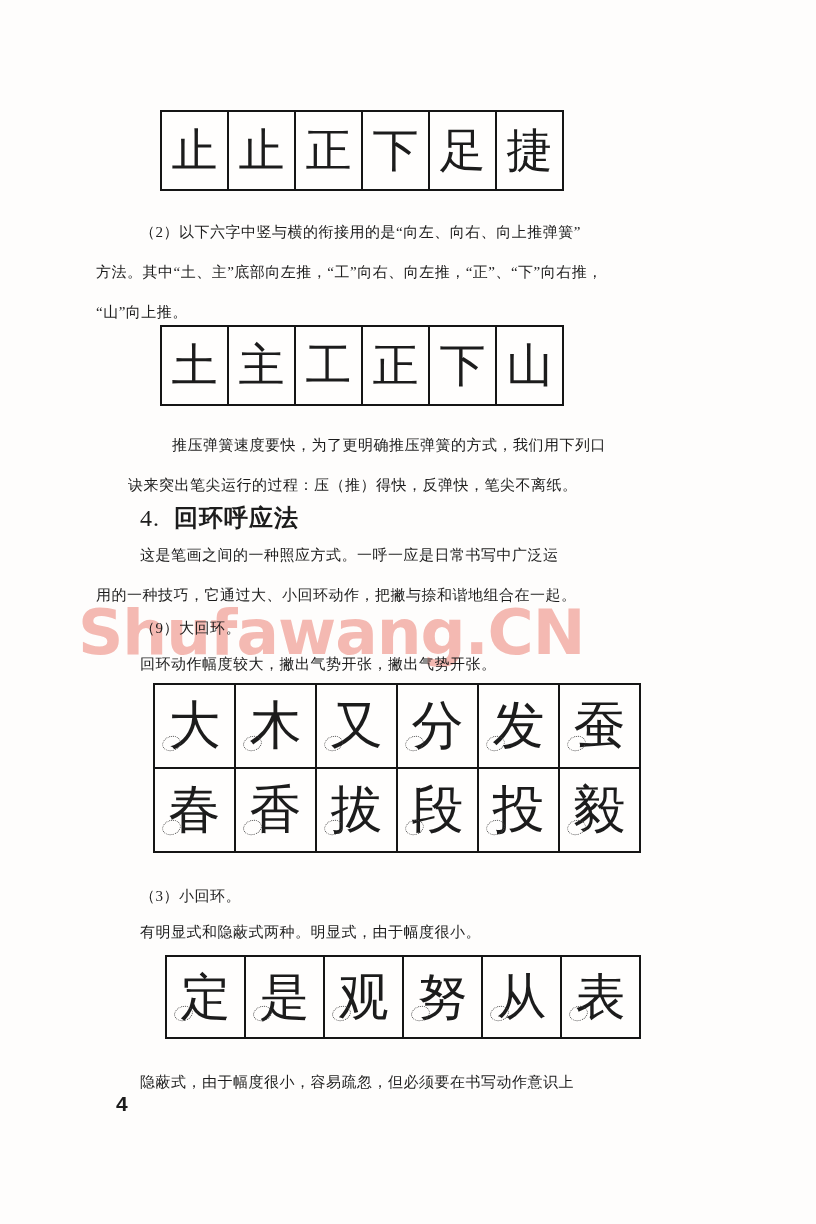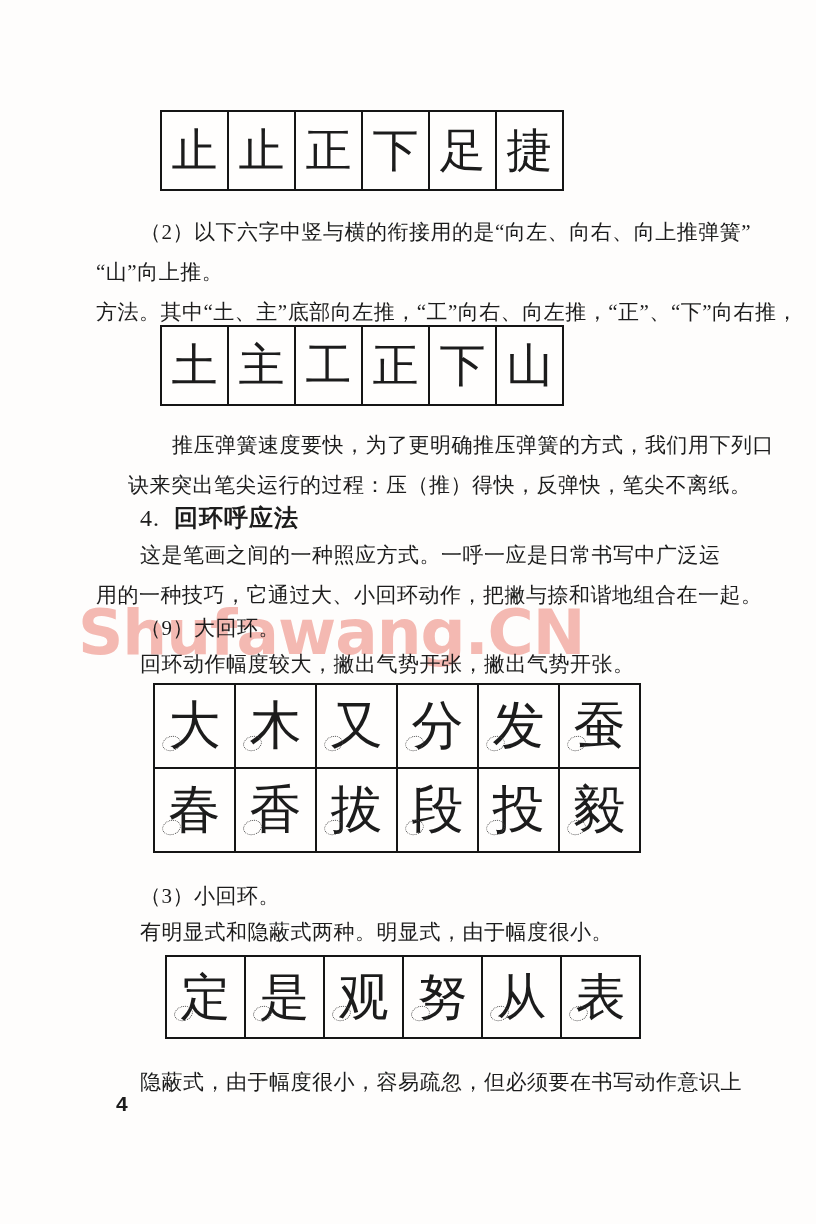--- a/index.html
+++ b/index.html
@@ -13,21 +13,21 @@
   .watermark{
     position:absolute;left:78px;top:578px;width:660px;height:120px;
     font-family:"DejaVu Sans","Liberation Sans",sans-serif;
     font-weight:bold;font-size:63px;line-height:110px;
     color:#ef9186;opacity:.62;letter-spacing:-1px;
     z-index:1;white-space:nowrap;user-select:none;
   }
   
   .tblock{position:absolute;left:96px;width:644px;z-index:2;}
   .tline{
-    font-size:21px;line-height:40px;white-space:nowrap;
+    font-size:15px;line-height:40px;white-space:nowrap;
     letter-spacing:0.5px;
   }
   .tline.indent{text-indent:44px;}
   .heading{
     position:absolute;left:140px;z-index:2;font-size:24px;line-height:30px;
     white-space:nowrap;letter-spacing:1px;
   }
   .heading .h-title{font-weight:bold;margin-left:14px;font-family:"Liberation Sans","DejaVu Sans",sans-serif;}
   
   .cgrid{position:absolute;z-index:2;border:2.5px solid #151515;display:flex;flex-direction:column;background:#fff;}
@@ -66,22 +66,22 @@
         <div class="cell">止</div>
         <div class="cell">正</div>
         <div class="cell">下</div>
         <div class="cell">足</div>
         <div class="cell">捷</div>
       </div>
     </div>
 
   <div class="tblock" style="top:212px;">
       <div class="tline indent">（2）以下六字中竖与横的衔接用的是“向左、向右、向上推弹簧”</div>
+      <div class="tline">方法。其中“土、主”底部向左推，“工”向右、向左推，“正”、“下”向右推，</div>
       <div class="tline">“山”向上推。</div>
-      <div class="tline">方法。其中“土、主”底部向左推，“工”向右、向左推，“正”、“下”向右推，</div>
     </div>
 
   <div class="cgrid grid-a" style="left:160px;top:325px;">
       <div class="grid-row">
         <div class="cell">土</div>
         <div class="cell">主</div>
         <div class="cell">工</div>
         <div class="cell">正</div>
         <div class="cell">下</div>
         <div class="cell">山</div>

